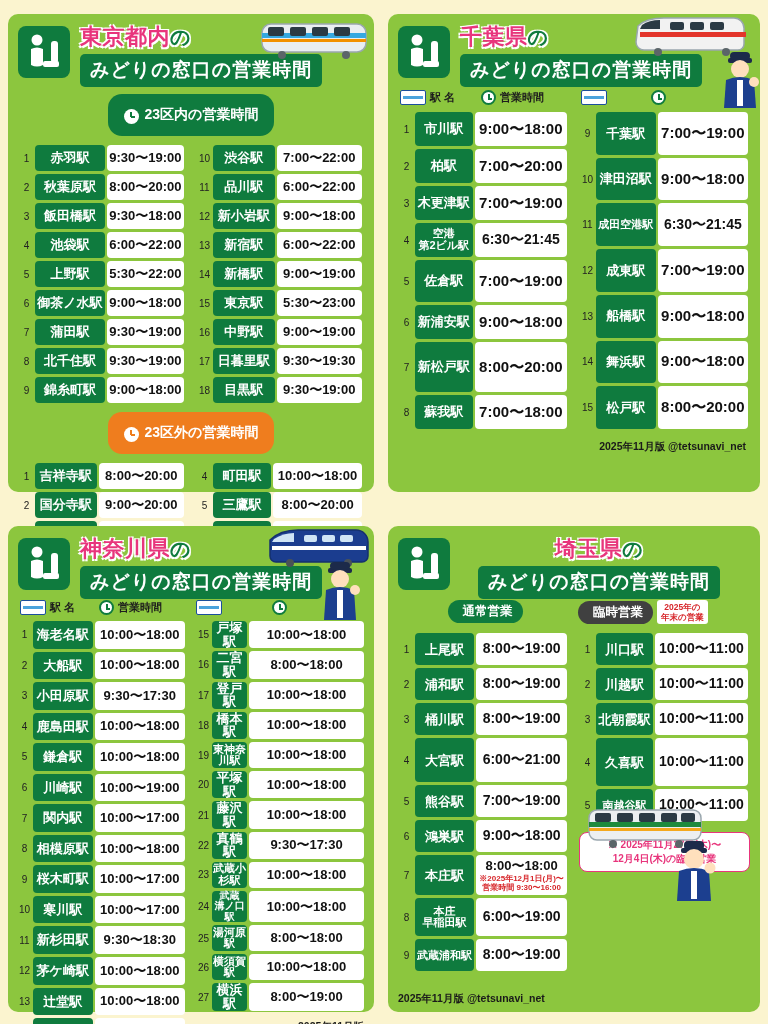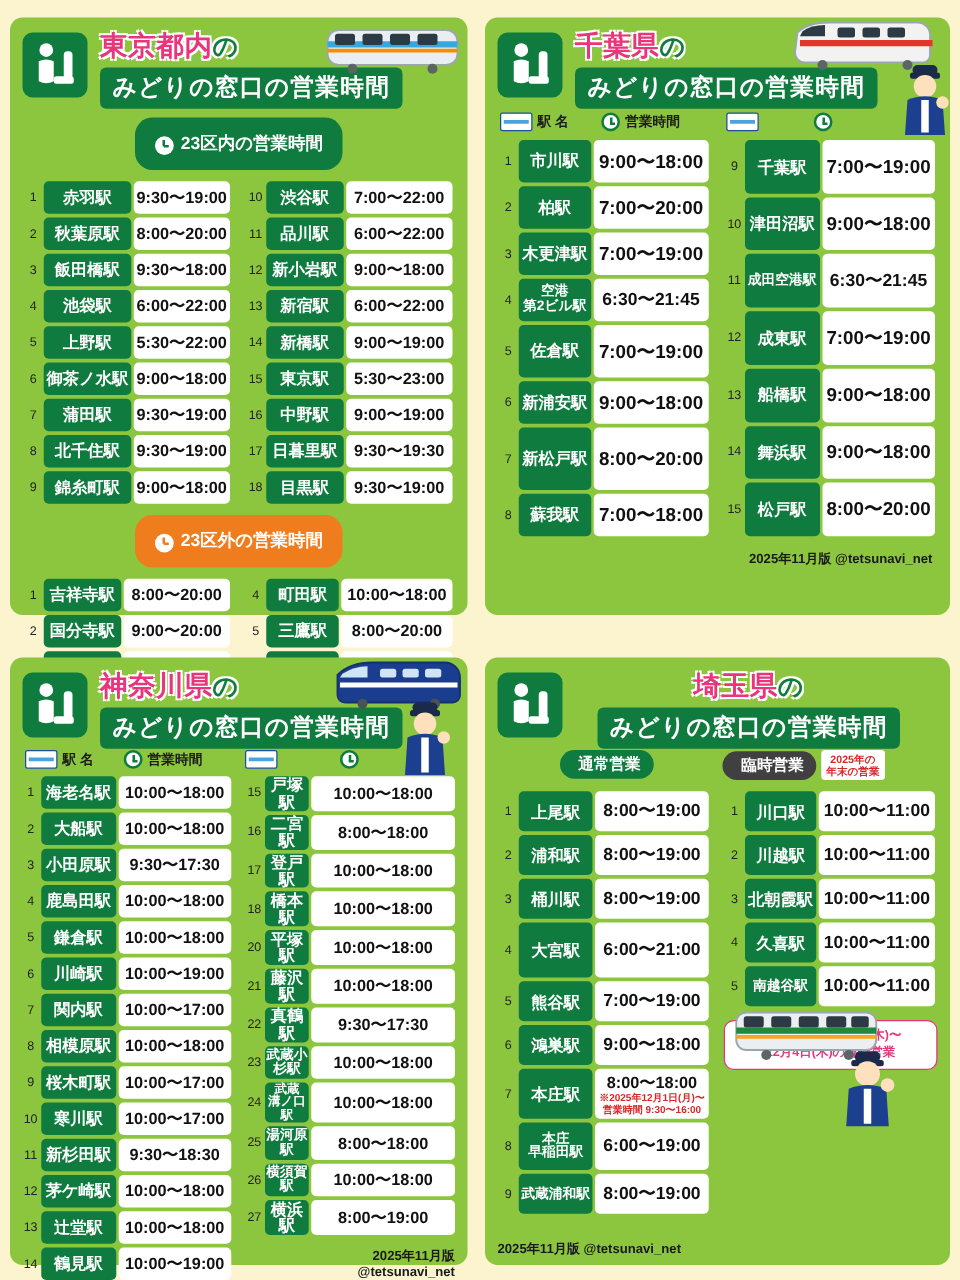--- a/index.html
+++ b/index.html
@@ -594,20 +594,25 @@
               <td class="hr">8:00〜18:00</td>
             </tr>
           <tr>
               <td class="num">17</td>
               <td class="st">登戸駅</td>
               <td class="hr">10:00〜18:00</td>
             </tr>
           <tr>
               <td class="num">18</td>
               <td class="st">橋本駅</td>
+              <td class="hr">10:00〜18:00</td>
+            </tr>
+          <tr>
+              <td class="num">19</td>
+              <td class="st two">東神奈川駅</td>
               <td class="hr">10:00〜18:00</td>
             </tr>
           <tr>
               <td class="num">20</td>
               <td class="st">平塚駅</td>
               <td class="hr">10:00〜18:00</td>
             </tr>
           <tr>
               <td class="num">21</td>
               <td class="st">藤沢駅</td>
@@ -756,21 +761,21 @@
                 <td class="st" style="height:32px">川越駅</td>
                 <td class="hr" style="height:32px;font-size:14px">10:00〜11:00</td>
               </tr>
             <tr>
                 <td class="num">3</td>
                 <td class="st" style="height:32px">北朝霞駅</td>
                 <td class="hr" style="height:32px;font-size:14px">10:00〜11:00</td>
               </tr>
             <tr>
                 <td class="num">4</td>
-                <td class="st" style="height:32px">久喜駅</td>
+                <td class="st" style="height:48px">久喜駅</td>
                 <td class="hr" style="height:32px;font-size:14px">10:00〜11:00</td>
               </tr>
             <tr>
                 <td class="num">5</td>
                 <td class="st two" style="height:32px">南越谷駅</td>
                 <td class="hr" style="height:32px;font-size:14px">10:00〜11:00</td>
               </tr>
           </tbody>
         </table>
 

